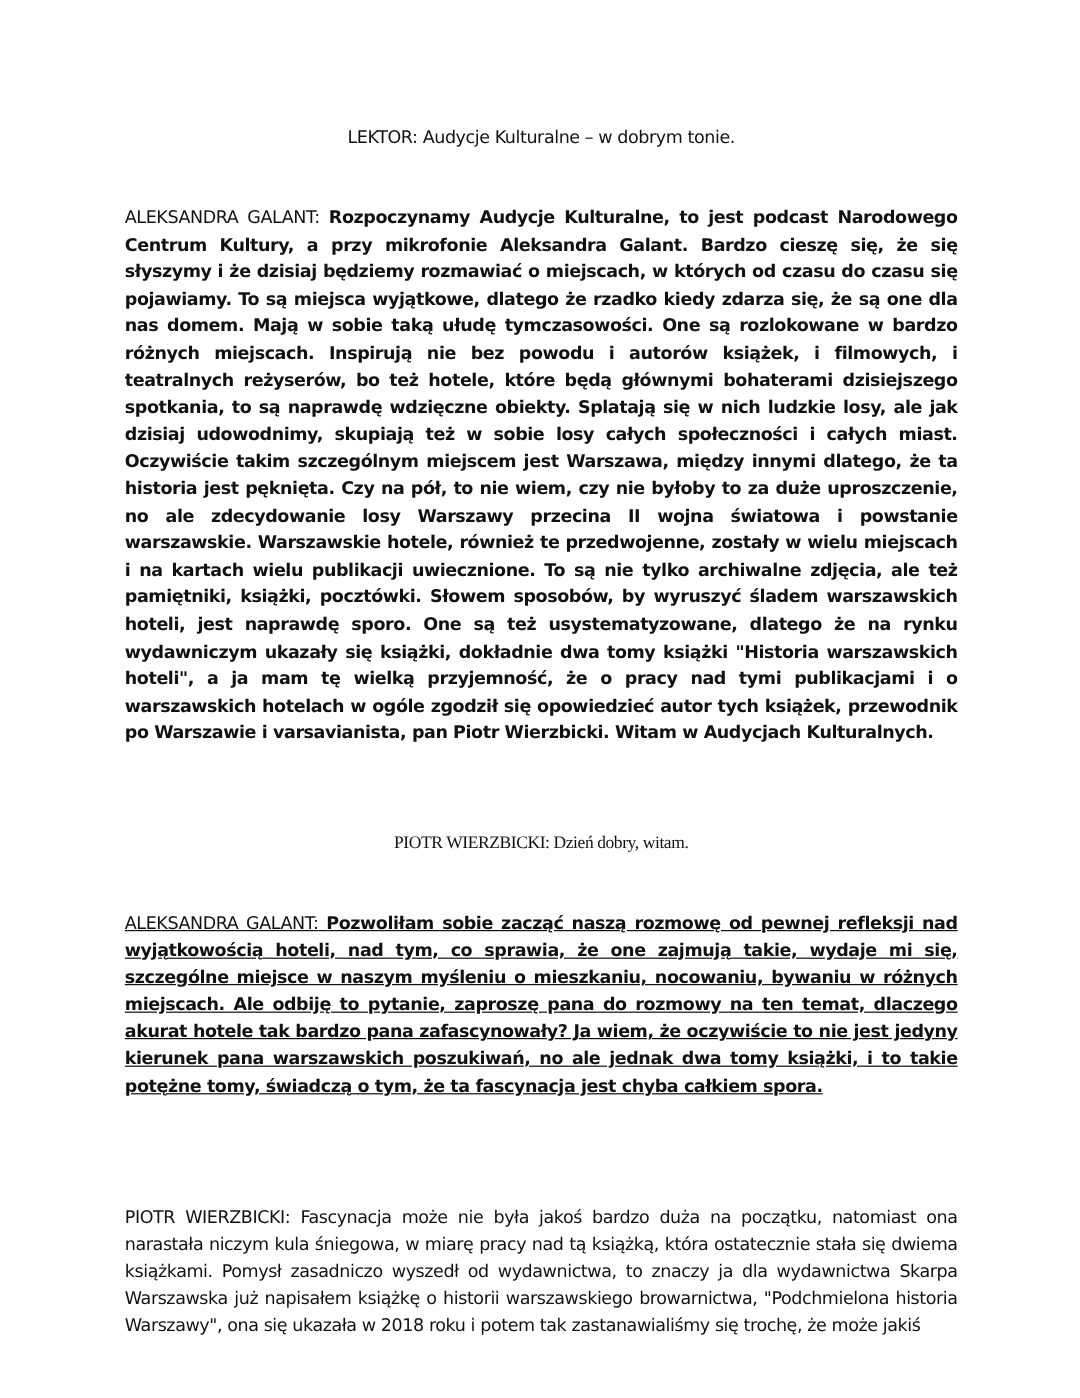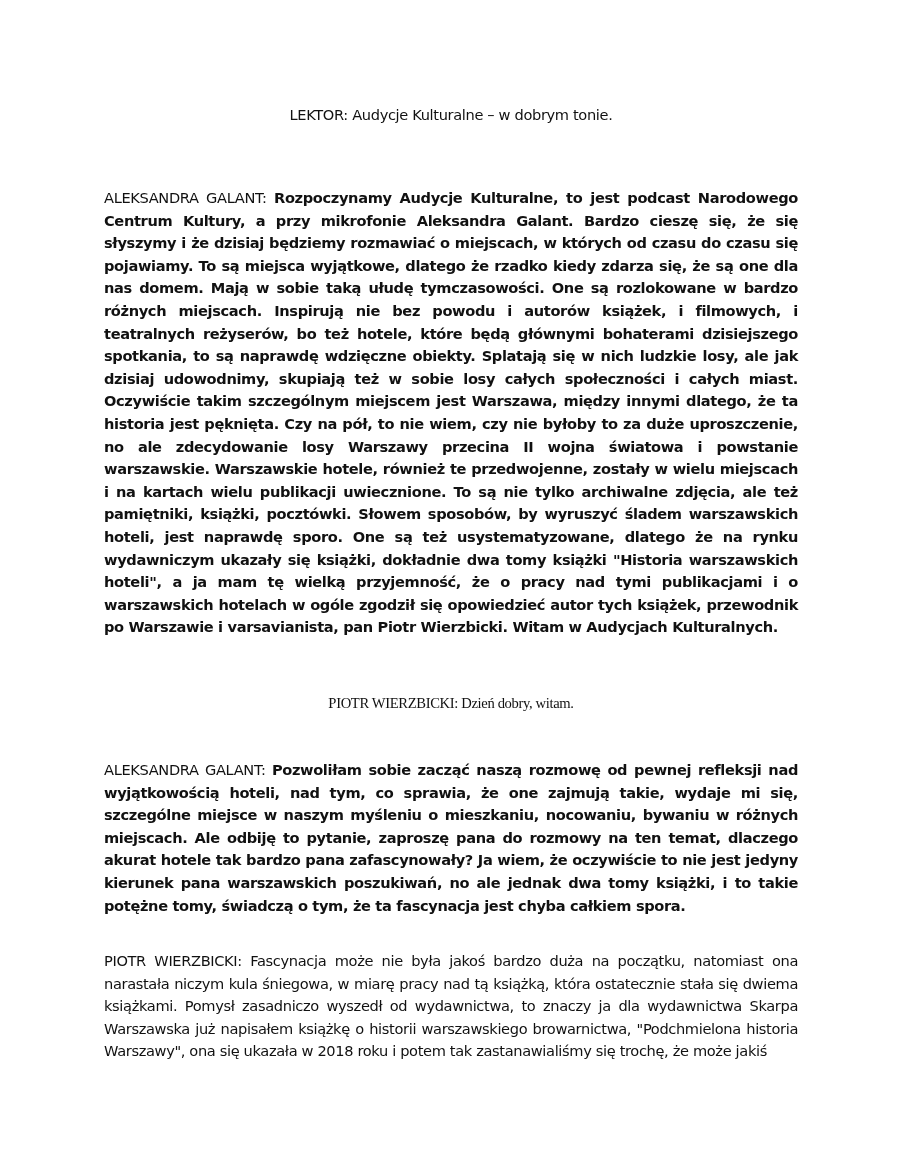--- a/index.html
+++ b/index.html
@@ -9,24 +9,24 @@
     font-family: "DejaVu Sans", "Liberation Sans", sans-serif;
     font-size: 14.6px; line-height: 22.6px; color: #111111;
     letter-spacing: -0.35px;
   }
   .para { margin: 0; position: absolute; left: 0; width: 694px; text-align: justify; }
   .para.left { text-align: center; }
   .speaker { font-weight: normal; }
   .bold { font-weight: bold; }
   .normal { font-weight: normal; }
   .p0 { top: 104px; }
-  .p1 { top: 171px; margin-top: 16px; }
+  .p1 { top: 171px; }
   .p2 { top: 692px; font-family: Liberation Serif, serif; }
-  .p3 { top: 759px; }
-  .p4 { top: 950px; }
+  .p3 { top: 759px; text-decoration: underline; }
+  .p4 { top: 1004px; }
 </style>
 </head>
 <body>
 
 <div class="page">
 
   <p class="para left p0">
     <span class="speaker">LEKTOR:</span>
     <span class="normal">Audycje Kulturalne – w dobrym tonie.</span>
   </p>

